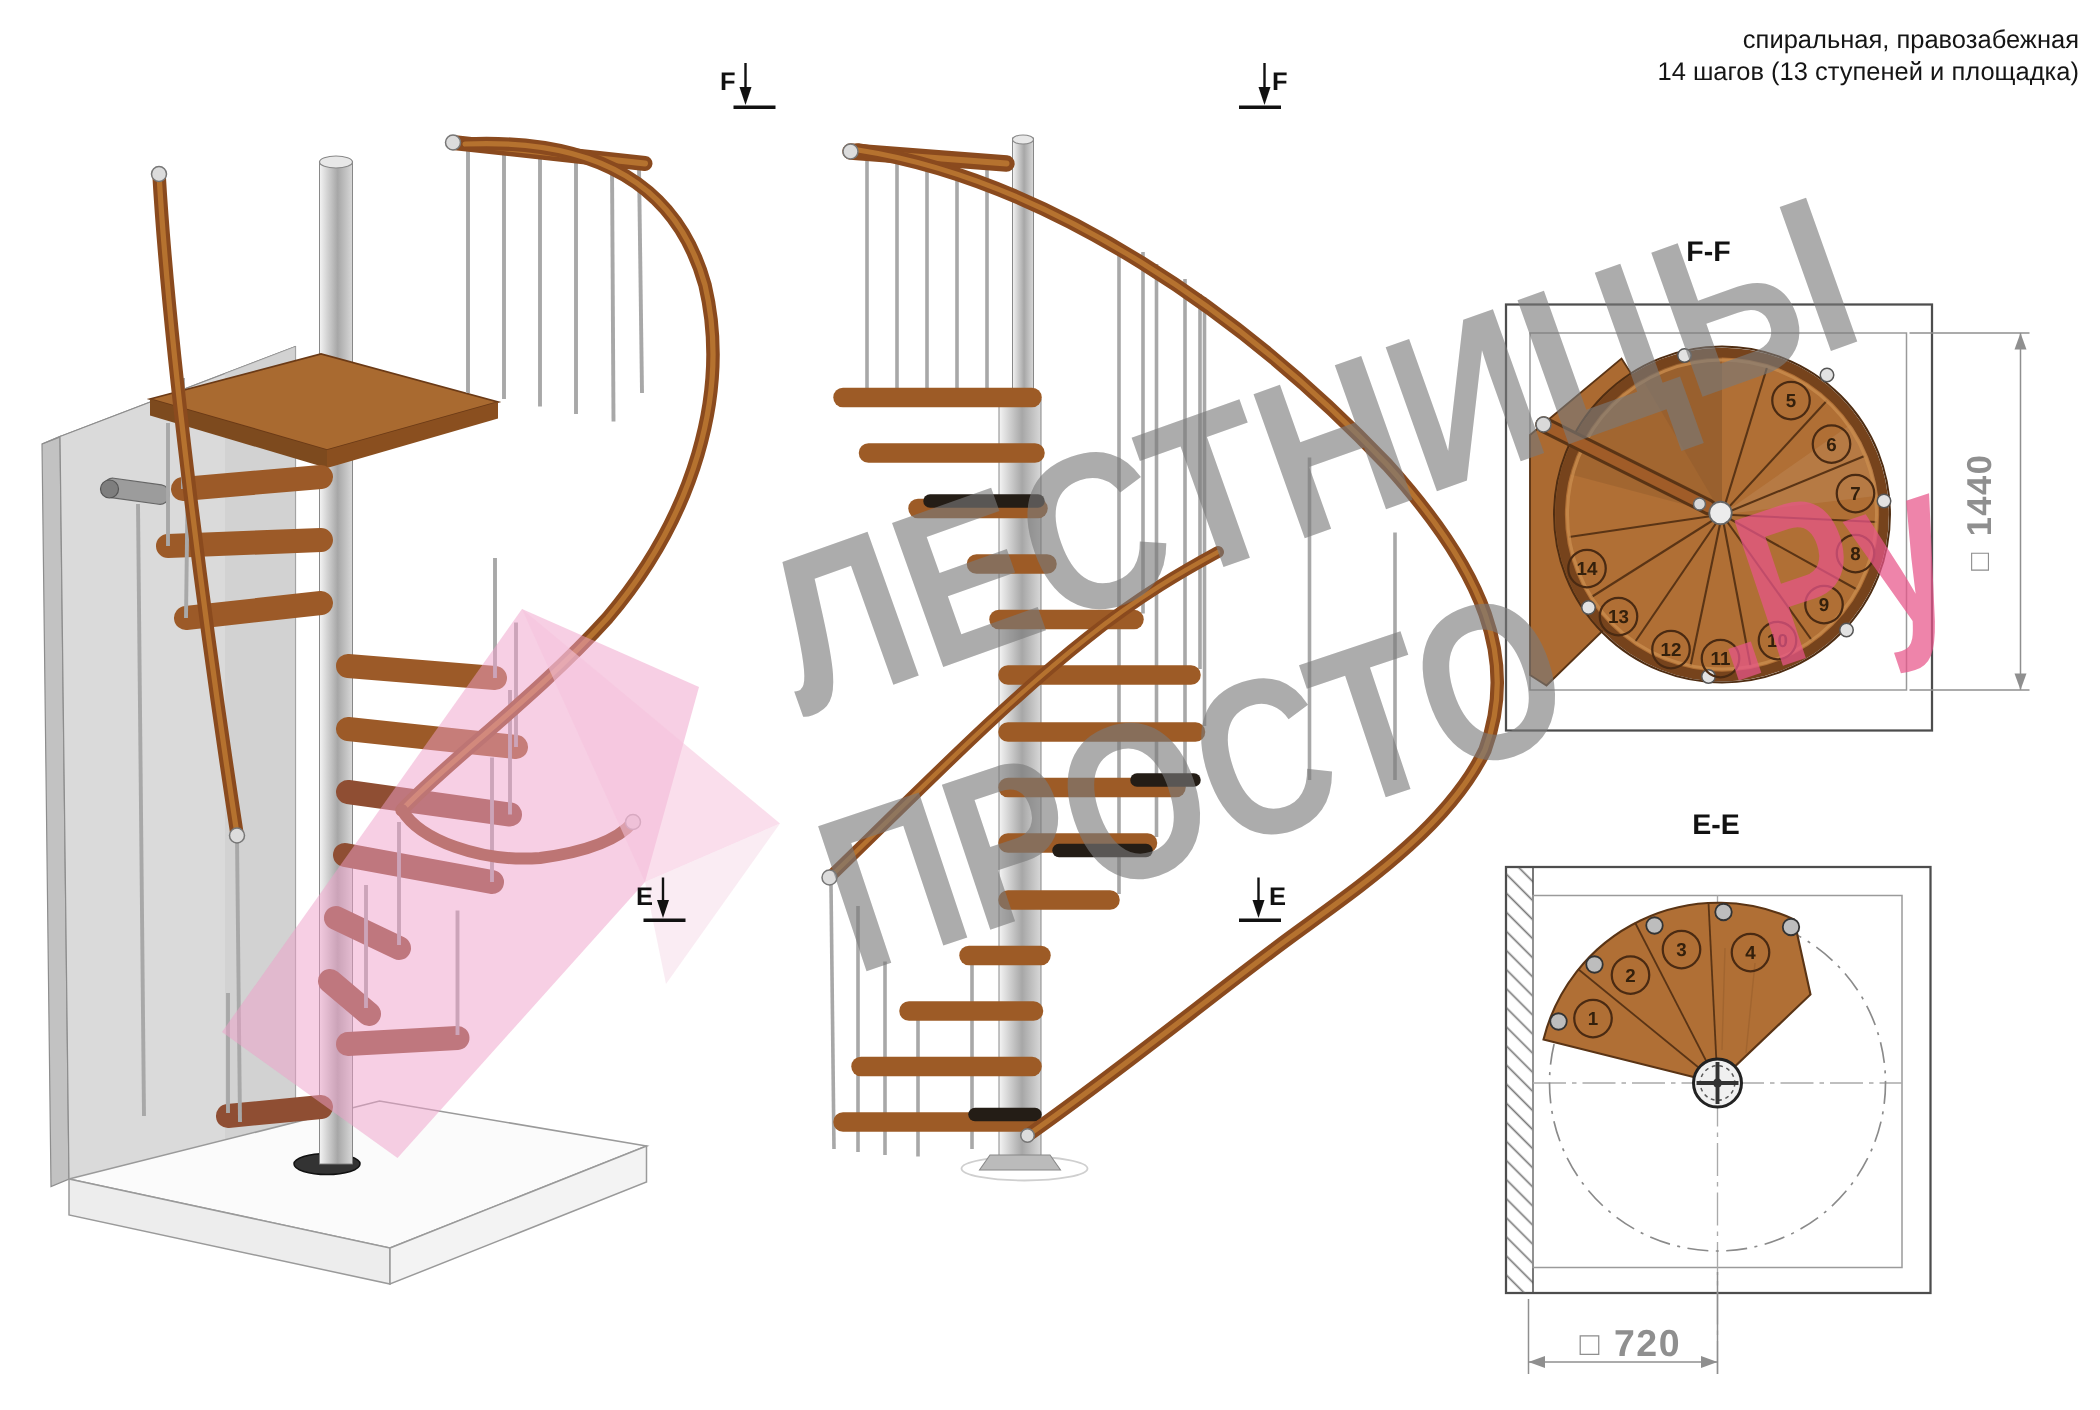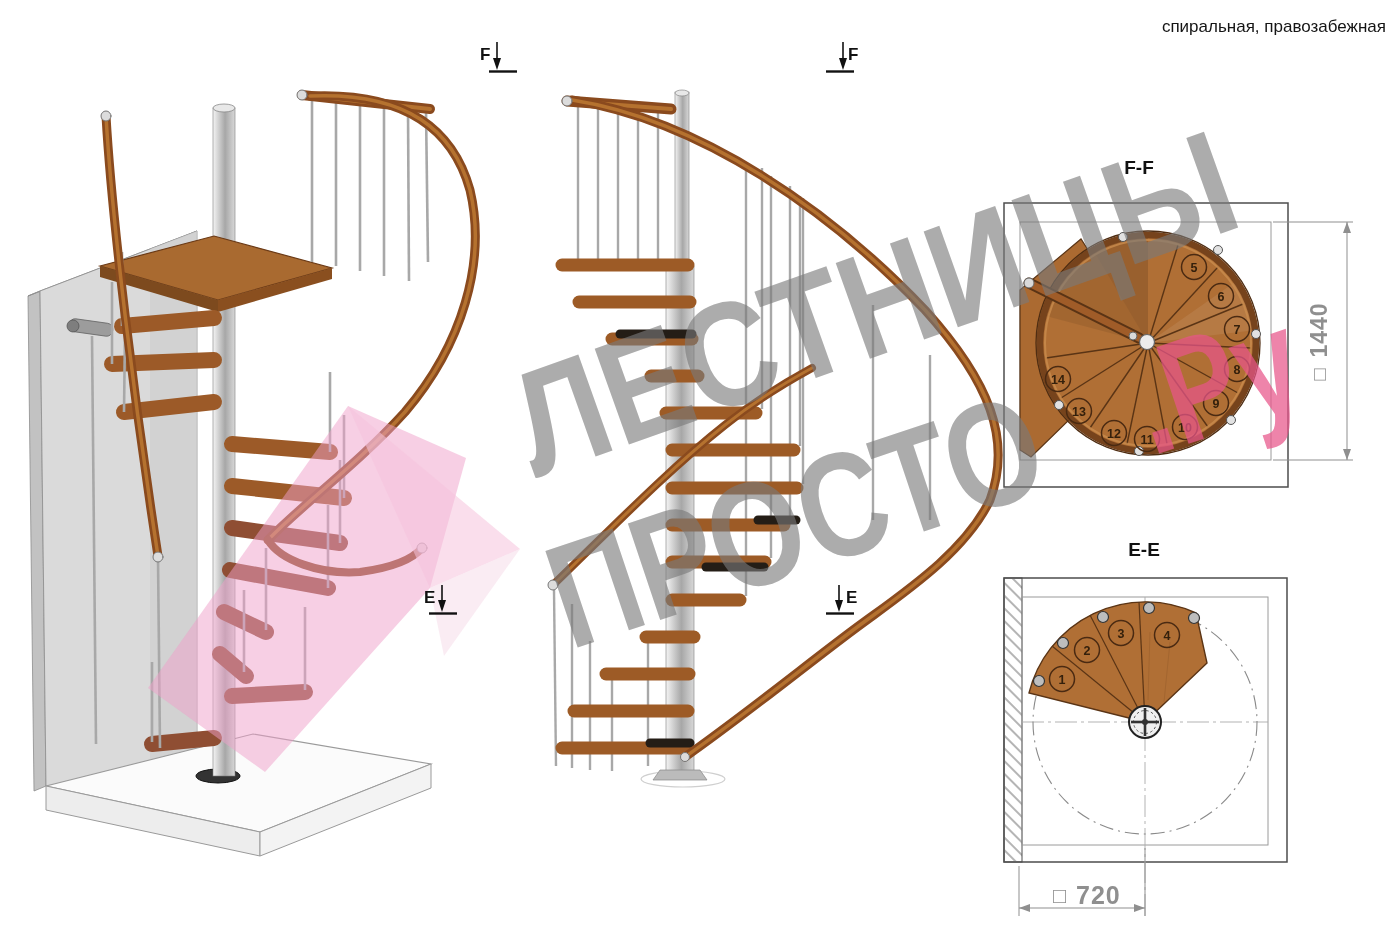--- a/index.html
+++ b/index.html
@@ -14,20 +14,21 @@
   .marker-letter{font-size:17px;font-weight:700;fill:#111;}
   .dim-text{font-weight:700;fill:#8f8f8f;letter-spacing:1px;}
 </style>
 </head>
 <body>
 
 <div id="stage">
 
   <div id="header">
     <div>спиральная, правозабежная</div>
+    <div>14 шагов (13 ступеней и площадка)</div>
   </div>
 
   <svg id="drawing" width="1400" height="940" viewBox="0 0 1400 940">
     <defs>
       <linearGradient id="poleG" x1="0" y1="0" x2="1" y2="0">
         <stop offset="0" stop-color="#f4f4f4"></stop>
           <stop offset="0.55" stop-color="#a7a7a7"></stop>
         <stop offset="1" stop-color="#d8d8d8"></stop>
       </linearGradient>
       <pattern id="hatch" width="9" height="9" patternUnits="userSpaceOnUse" patternTransform="rotate(-45 0 0)">

